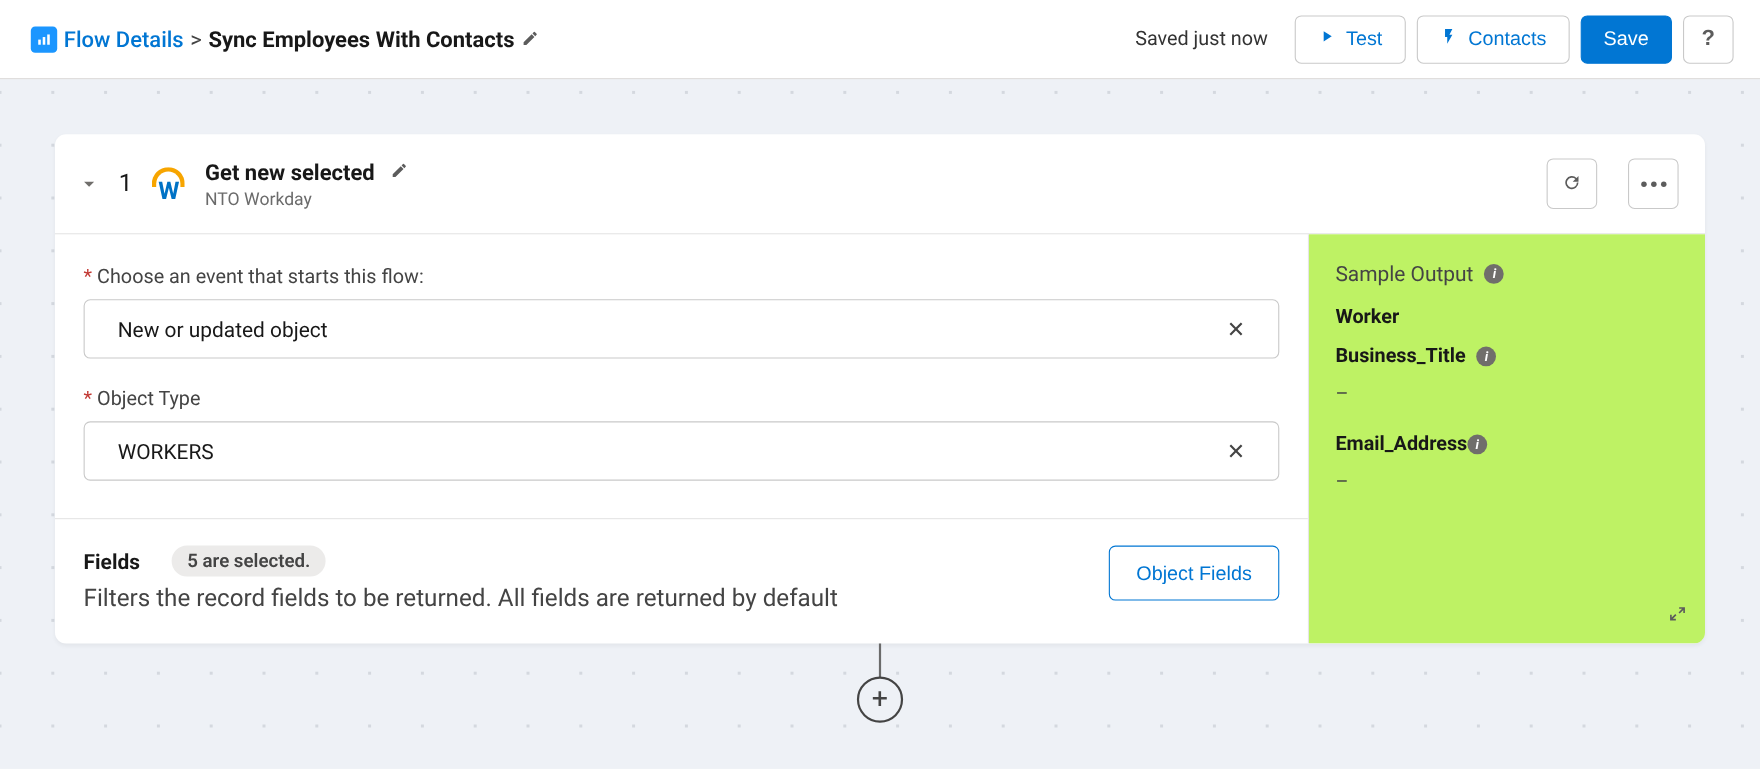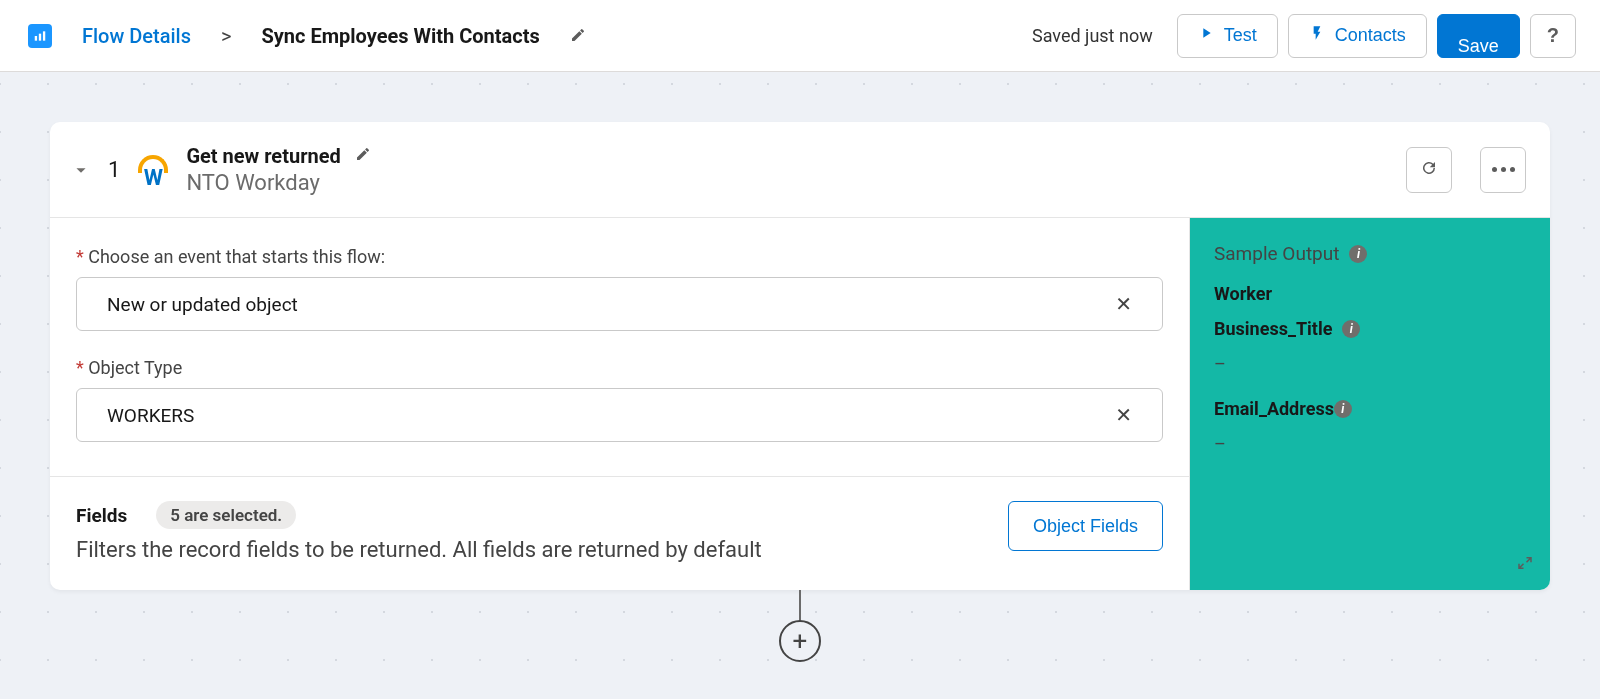--- a/index.html
+++ b/index.html
@@ -19,21 +19,21 @@
     align-items: center;
     height: 72px;
     background: #fff;
     border-bottom: 1px solid #dddbda;
     padding: 0 24px 0 28px;
     position: relative;
   }
   .breadcrumb {
     display: flex;
     align-items: center;
-    gap: 30px;
+    gap: 6px;
     font-size: 20px;
   }
   .flow-details-icon {
     width: 24px; height: 24px;
     background: #1b96ff;
     border-radius: 4px;
     display: inline-flex; align-items: center; justify-content: center;
   }
   .flow-details-icon svg { width: 14px; height: 14px; fill: #fff; }
   .link-blue { color: #0176d3; font-weight: 500; }
@@ -47,21 +47,21 @@
     height: 44px; padding: 0 20px;
     border: 1px solid #c9c9c9;
     border-radius: 6px;
     background: #fff;
     font-size: 18px;
     color: #0176d3;
     cursor: pointer;
     font-weight: 500;
   }
   .hdr-btn svg { width: 16px; height: 16px; fill: #0176d3; }
-  .hdr-btn.save { background: #0176d3; color: #fff; border-color: #0176d3; align-items: flex-end; }
+  .hdr-btn.save { background: #0176d3; color: #fff; border-color: #0176d3; }
   .hdr-btn.help { padding: 0 16px; color: #5c5c5c; font-weight: 700; font-size: 20px; }
   .hdr-btns { display: flex; gap: 10px; }
 
   
   .canvas {
     position: relative;
     padding: 50px 50px 0 50px;
     height: calc(100% - 72px);
   }
   .dot-grid {
@@ -99,21 +99,21 @@
   }
   .wd-icon .arc {
     position: absolute; top: 2px; left: 2px; right: 2px; height: 18px;
     border: 4px solid #f7a500; border-bottom: none;
     border-top-left-radius: 40px; border-top-right-radius: 40px;
   }
   .wd-icon .w { color: #0072c6; font-weight: 700; font-size: 22px; line-height: 1; margin-bottom: -2px; }
   .step-labels { display: flex; flex-direction: column; }
   .step-title-row { display: flex; align-items: center; gap: 14px; }
   .step-title { font-size: 20px; font-weight: 700; }
-  .step-conn { font-size: 22px; color: #6b6b6b; margin-top: 2px; }
+  .step-conn { font-size: 16px; color: #6b6b6b; margin-top: 2px; }
   .step-hdr-spacer { flex: 1; }
   .icon-btn {
     width: 46px; height: 46px;
     display: inline-flex; align-items: center; justify-content: center;
     border: 1px solid #c9c9c9; border-radius: 6px;
     background: #fff; cursor: pointer;
   }
   .icon-btn svg { width: 18px; height: 18px; fill: #5c5c5c; }
   .more-dots { display:flex; gap:4px; }
   .more-dots span { width:5px; height:5px; border-radius:50%; background:#5c5c5c; }
@@ -150,21 +150,21 @@
   .select-fields-btn {
     height: 50px; padding: 0 24px;
     border: 1px solid #0176d3; border-radius: 6px;
     background: #fff; color: #0176d3;
     font-size: 18px; font-weight: 500; cursor: pointer;
     display: inline-flex; align-items: center;
   }
 
   
   .sample {
-    width: 360px; background: #14b8a6;
+    width: 360px; background: #bef264;
     padding: 24px 24px 16px 24px;
     position: relative;
   }
   .sample-title-row { display:flex; align-items:center; gap:10px; margin-bottom: 18px; }
   .sample-title { font-size: 19px; color: #444; }
   .info-icn {
     width: 18px; height: 18px; border-radius: 50%;
     background: #706e6b; color: #fff;
     display: inline-flex; align-items: center; justify-content: center;
     font-size: 12px; font-weight: 700; font-style: italic;
@@ -251,21 +251,21 @@
             <path d="M7 10l5 5 5-5z"></path>
           </svg>
       </span>
       <span class="step-num">1</span>
       <span class="wd-icon">
         <span class="arc"></span>
           <span class="w">W</span>
       </span>
       <div class="step-labels">
         <div class="step-title-row">
-          <span class="step-title">Get new returned</span>
+          <span class="step-title">Get new selected</span>
           <span class="pencil-icon">
             <svg viewBox="0 0 24 24">
                 <path d="M3 17.25V21h3.75l11-11-3.75-3.75-11 11zM20.7 7.04a1 1 0 0 0 0-1.41l-2.34-2.34a1 1 0 0 0-1.41 0l-1.83 1.83 3.75 3.75 1.83-1.83z"></path>
               </svg>
           </span>
         </div>
         <span class="step-conn">NTO Workday</span>
       </div>
       <div class="step-hdr-spacer"></div>
       <button class="icon-btn">

